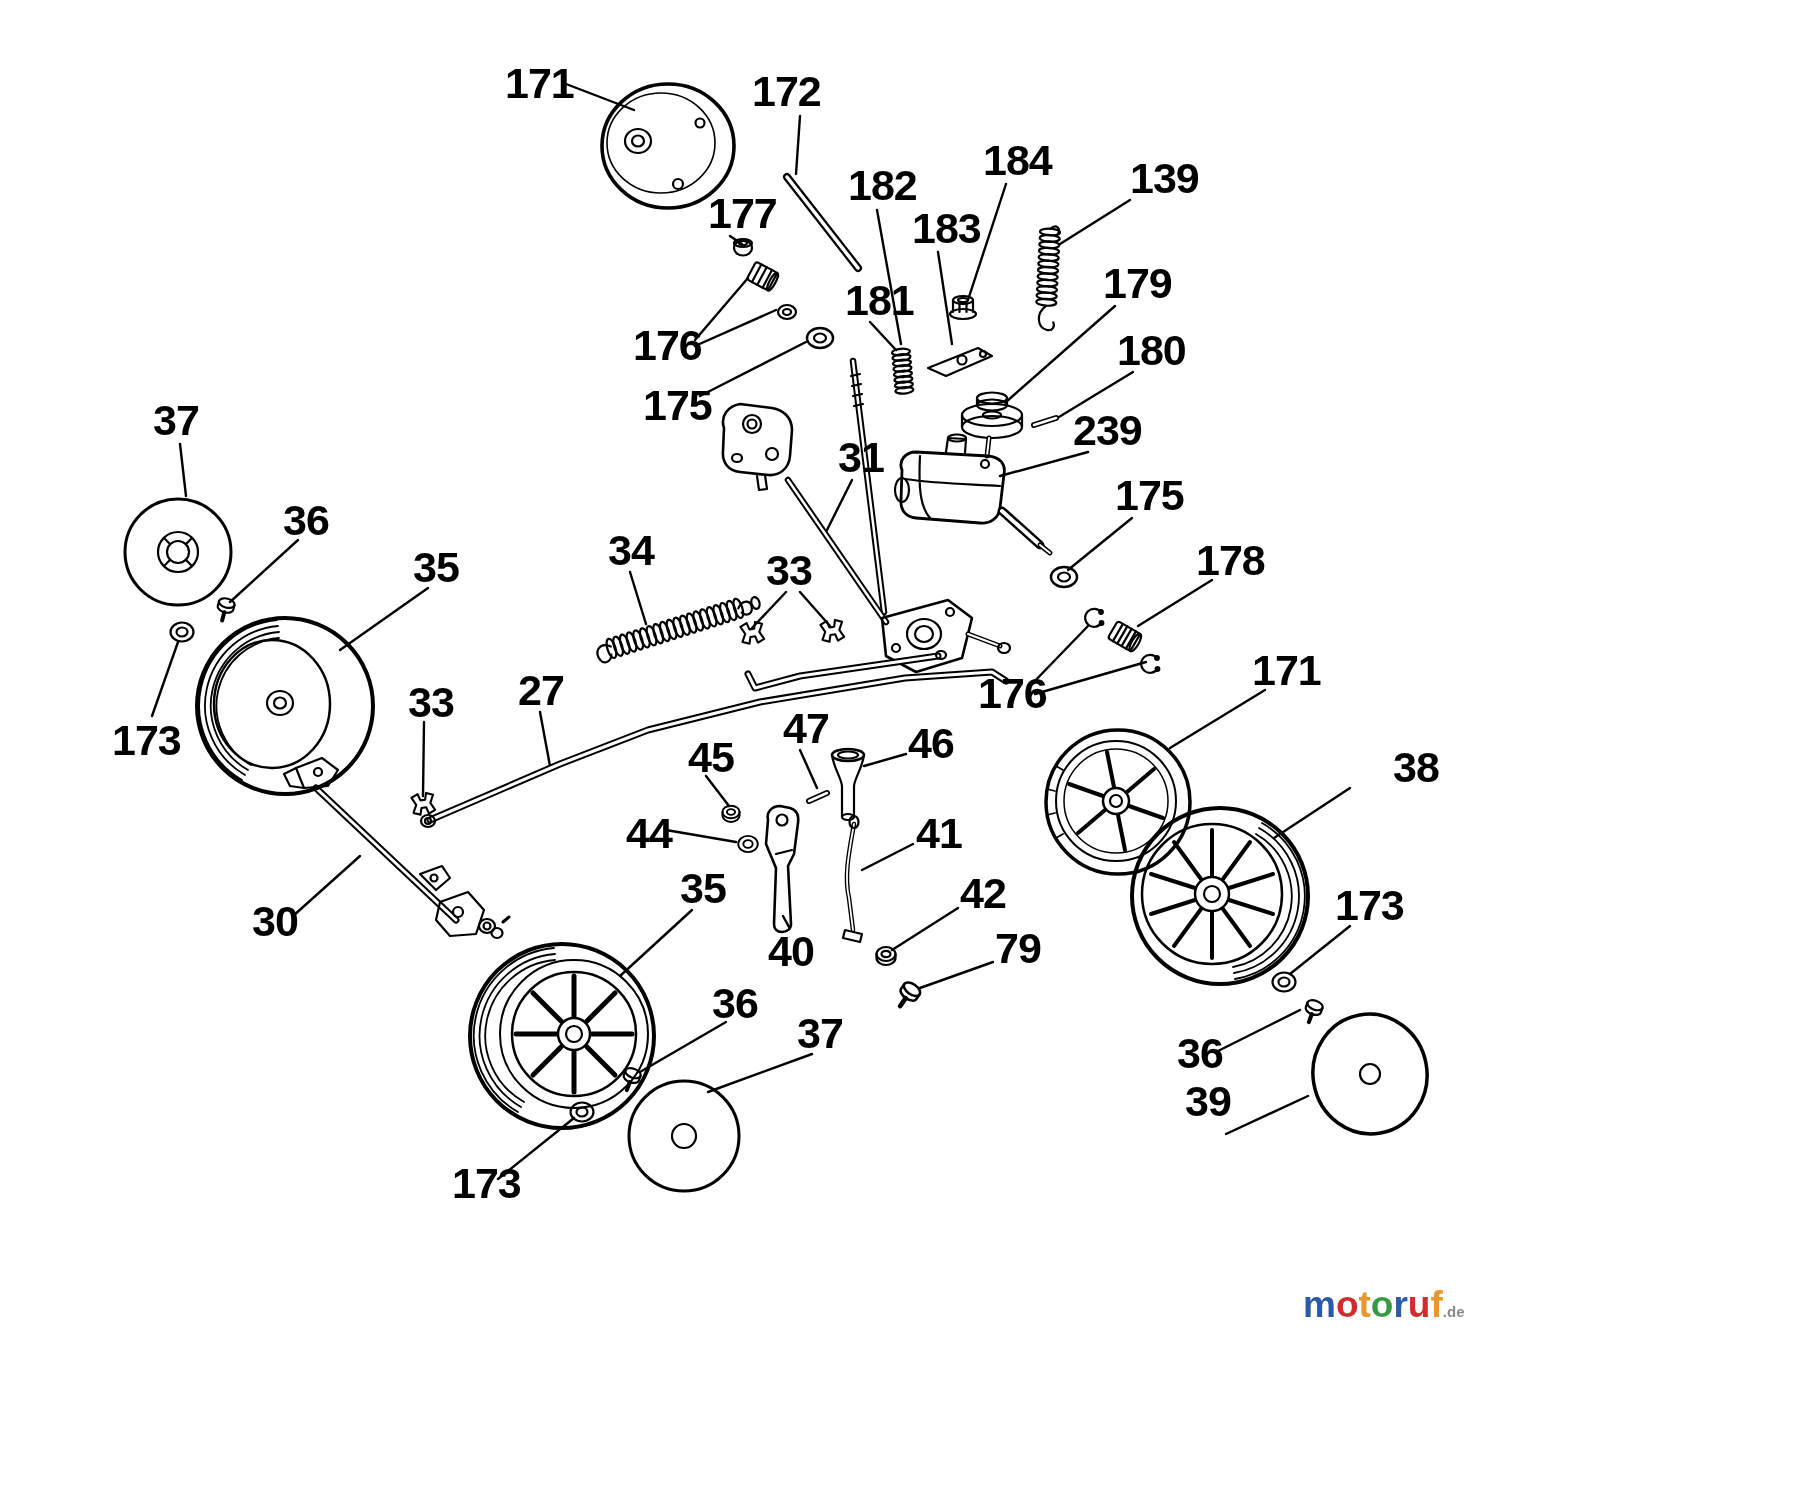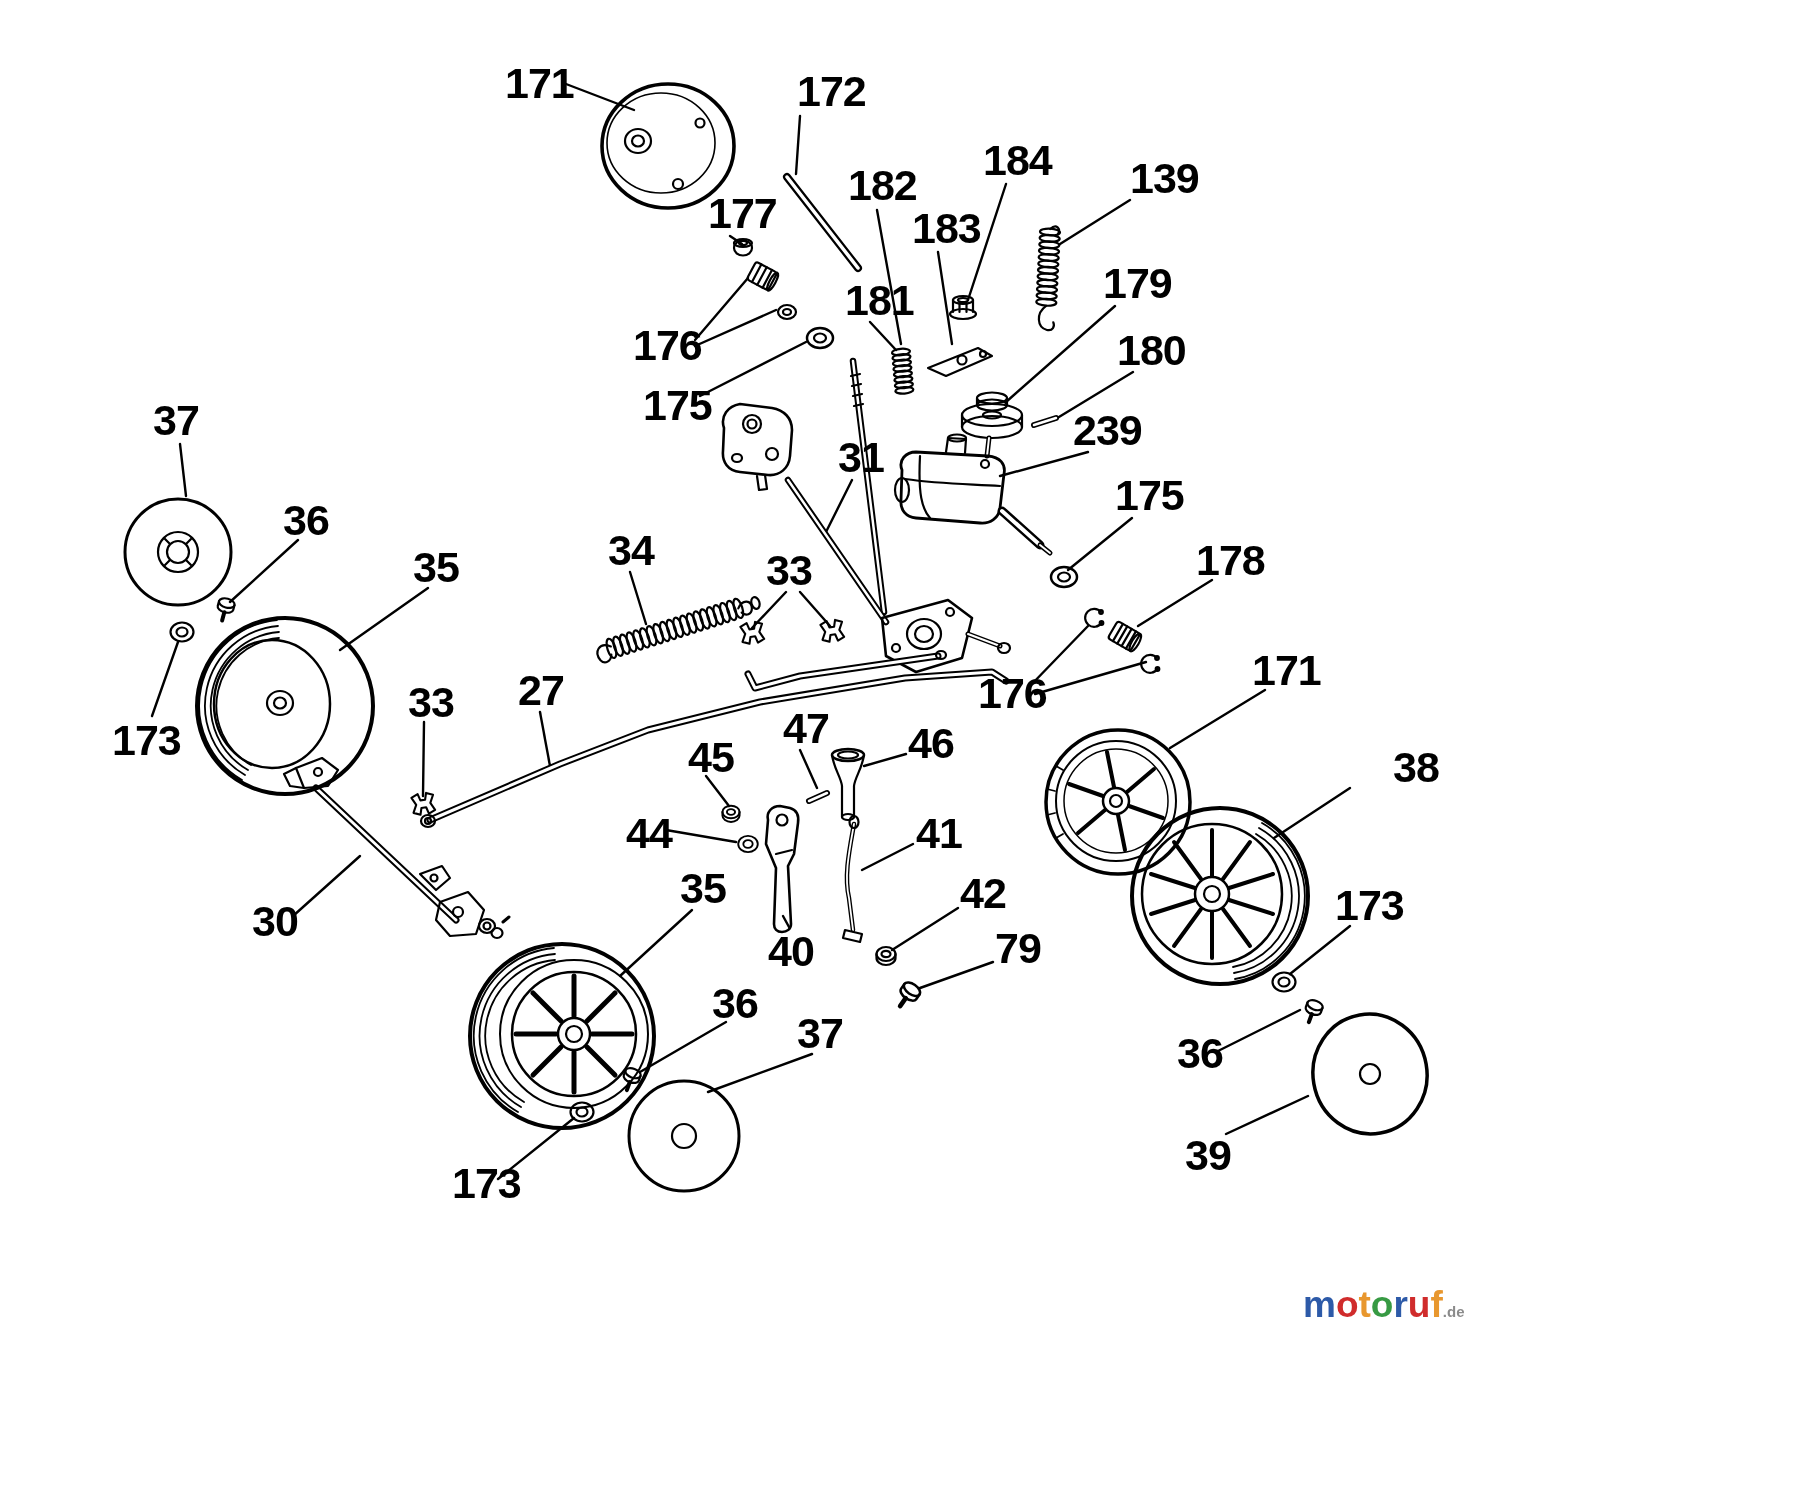--- a/index.html
+++ b/index.html
@@ -479,21 +479,21 @@
     </g>
 
     <g>
       <line x1="809" y1="777" x2="827" y2="769" stroke-width="6"></line>
       <line x1="809" y1="777" x2="827" y2="769" stroke="#fff" stroke-width="2.5"></line>
     </g>
 
   </svg>
 
   <div class="lbl" style="left:505px;top:38px">171</div>
-  <div class="lbl" style="left:797px;top:46px">172</div>
+  <div class="lbl" style="left:752px;top:46px">172</div>
   <div class="lbl" style="left:708px;top:168px">177</div>
   <div class="lbl" style="left:848px;top:140px">182</div>
   <div class="lbl" style="left:912px;top:183px">183</div>
   <div class="lbl" style="left:983px;top:115px">184</div>
   <div class="lbl" style="left:1130px;top:133px">139</div>
   <div class="lbl" style="left:845px;top:255px">181</div>
   <div class="lbl" style="left:1103px;top:238px">179</div>
   <div class="lbl" style="left:1117px;top:305px">180</div>
   <div class="lbl" style="left:633px;top:300px">176</div>
   <div class="lbl" style="left:643px;top:360px">175</div>
@@ -519,20 +519,20 @@
   <div class="lbl" style="left:916px;top:788px">41</div>
   <div class="lbl" style="left:252px;top:876px">30</div>
   <div class="lbl" style="left:680px;top:843px">35</div>
   <div class="lbl" style="left:960px;top:848px">42</div>
   <div class="lbl" style="left:768px;top:906px">40</div>
   <div class="lbl" style="left:995px;top:903px">79</div>
   <div class="lbl" style="left:1335px;top:860px">173</div>
   <div class="lbl" style="left:712px;top:958px">36</div>
   <div class="lbl" style="left:797px;top:988px">37</div>
   <div class="lbl" style="left:1177px;top:1008px">36</div>
-  <div class="lbl" style="left:1185px;top:1110px">39</div>
+  <div class="lbl" style="left:1185px;top:1056px">39</div>
   <div class="lbl" style="left:452px;top:1138px">173</div>
 
   <div id="logo">
     <span style="color: rgb(45, 90, 168);">m</span><span style="color: rgb(208, 44, 44);">o</span><span style="color: rgb(232, 151, 46);">t</span><span style="color: rgb(55, 154, 67);">o</span><span style="color: rgb(45, 90, 168);">r</span><span style="color: rgb(208, 44, 44);">u</span><span style="color: rgb(232, 151, 46);">f</span><span class="sfx" style="color: rgb(139, 139, 139);">.de</span>
   </div>
 
 </div>
 
 </body></html>

